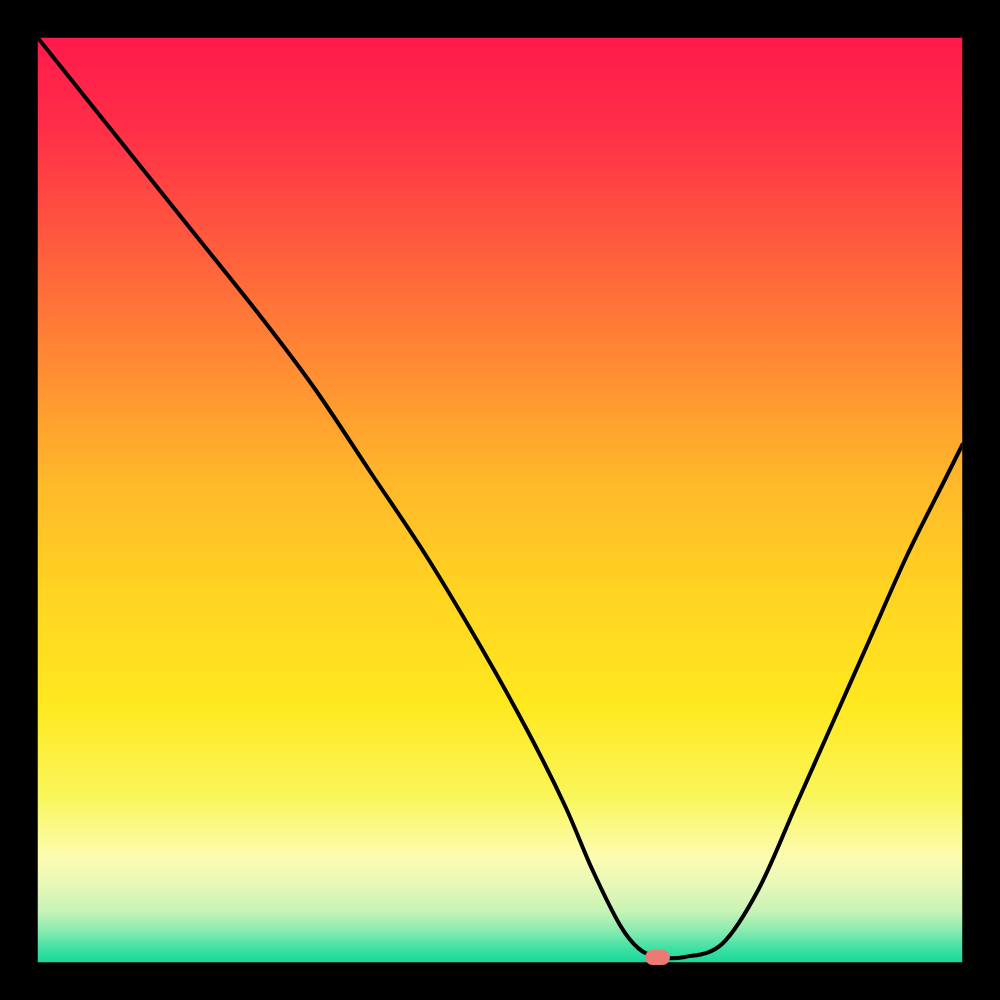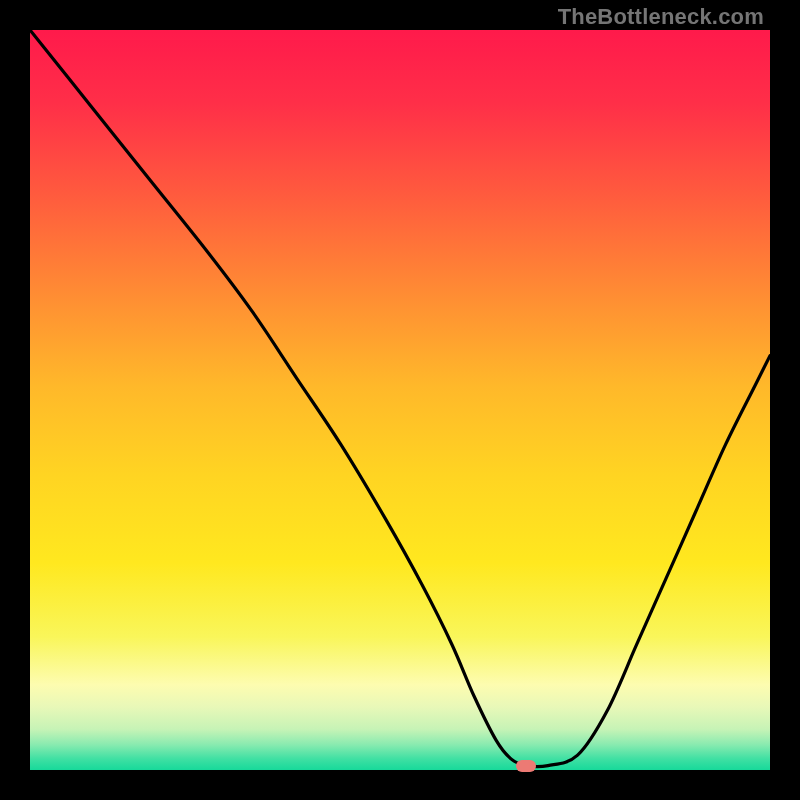--- a/index.html
+++ b/index.html
@@ -48,21 +48,20 @@
     width: 20px;
     height: 12px;
     border-radius: 6px;
   }
 </style>
 </head>
 <body>
 
 <div class="frame">
 
-  <div class="watermark">TheBottleneck.com</div>
 
   <div class="plot-area">
 
     <svg class="gradient-bg" viewBox="0 0 740 740" preserveAspectRatio="none">
       <defs>
         <linearGradient id="bg-grad" x1="0" y1="0" x2="0" y2="1">
             <stop offset="0.00%" stop-color="#ff1a4b"></stop>
             <stop offset="10.00%" stop-color="#ff2f48"></stop>
             <stop offset="22.00%" stop-color="#ff5a3e"></stop>
             <stop offset="35.00%" stop-color="#ff8a34"></stop>

